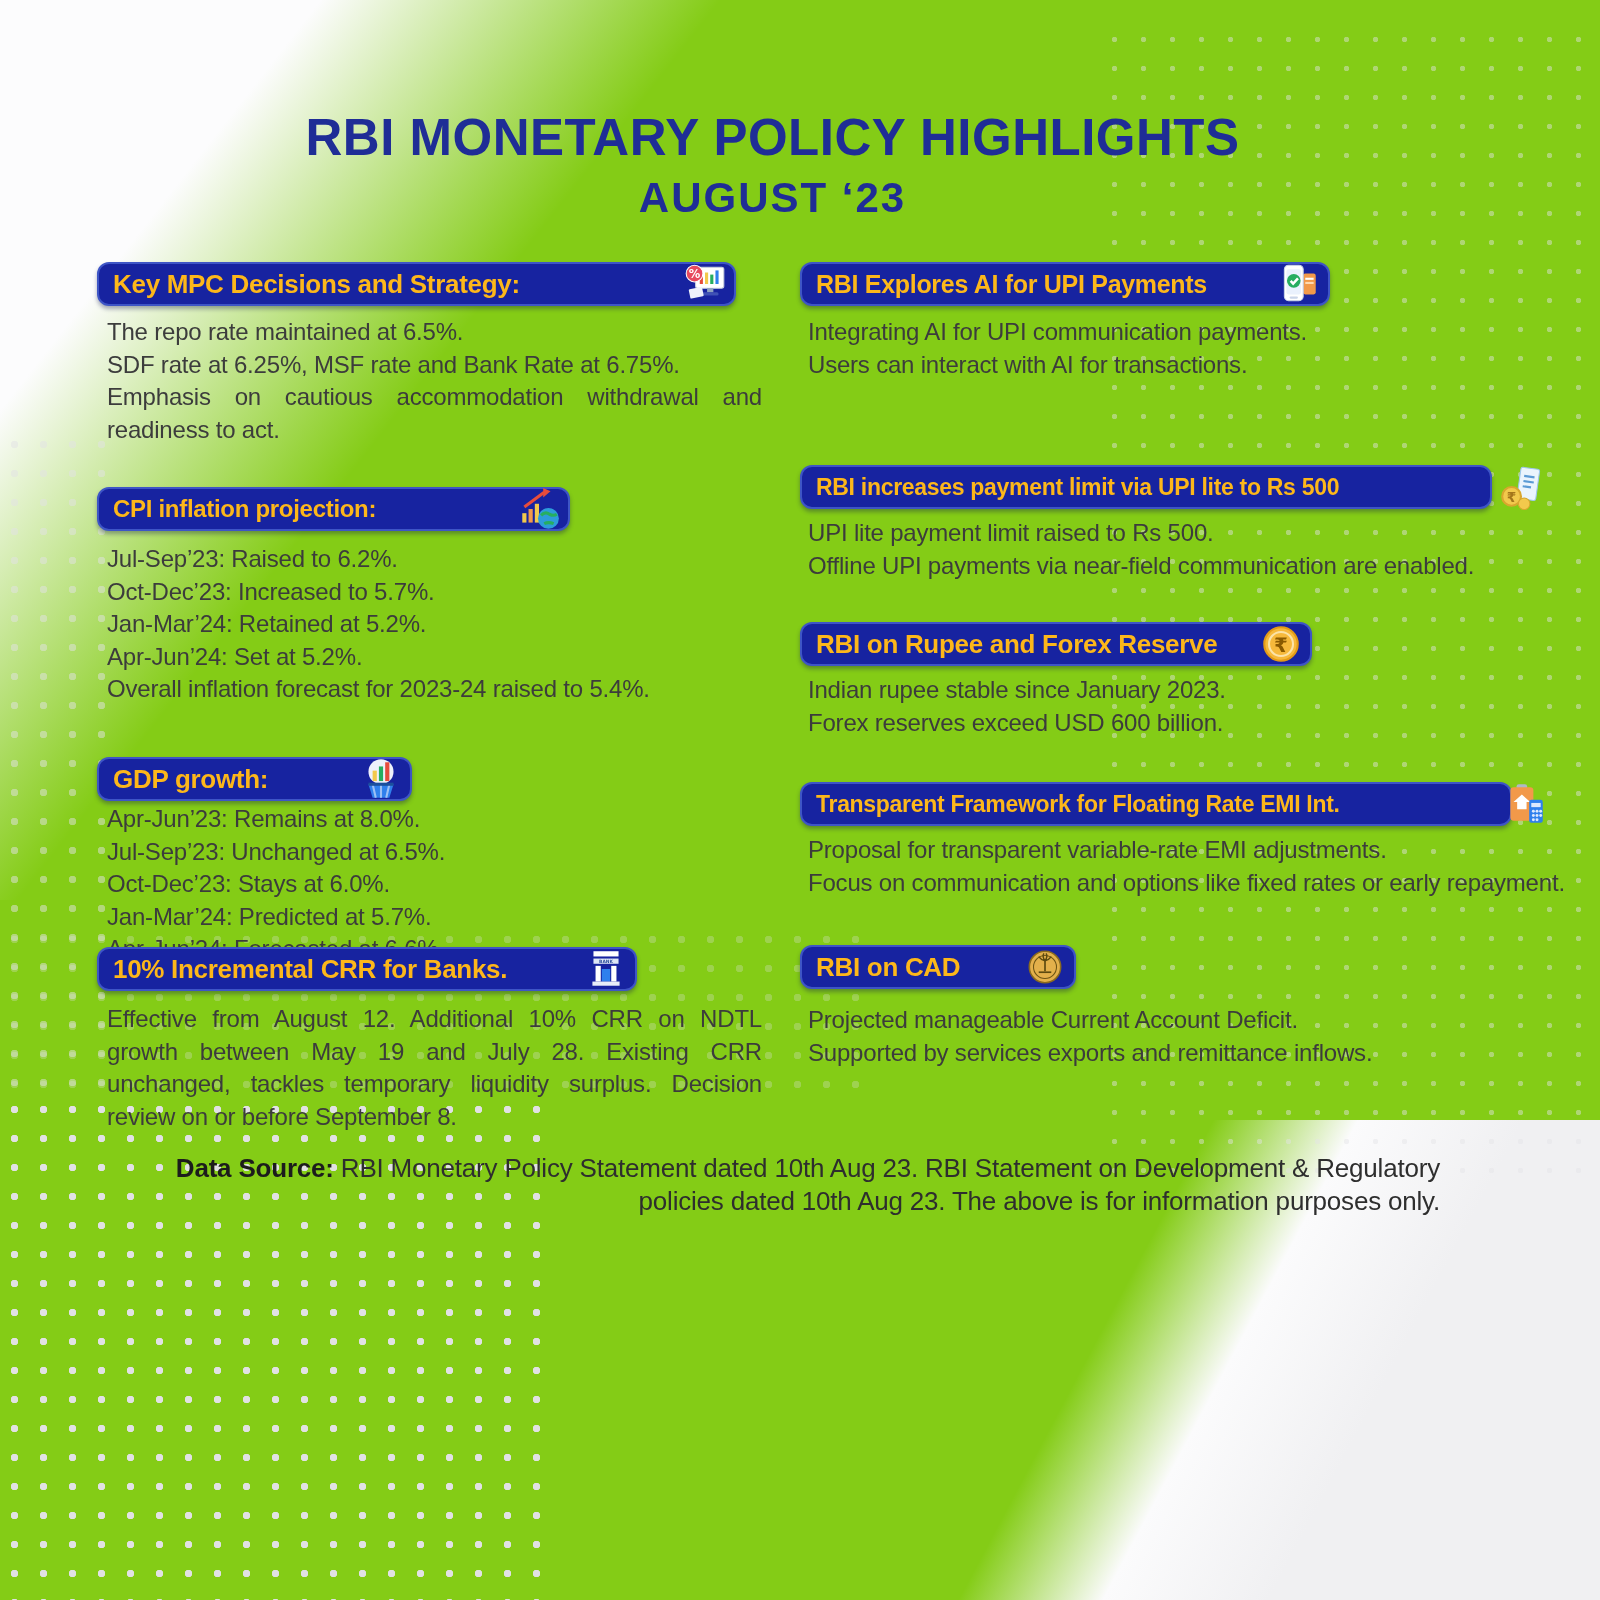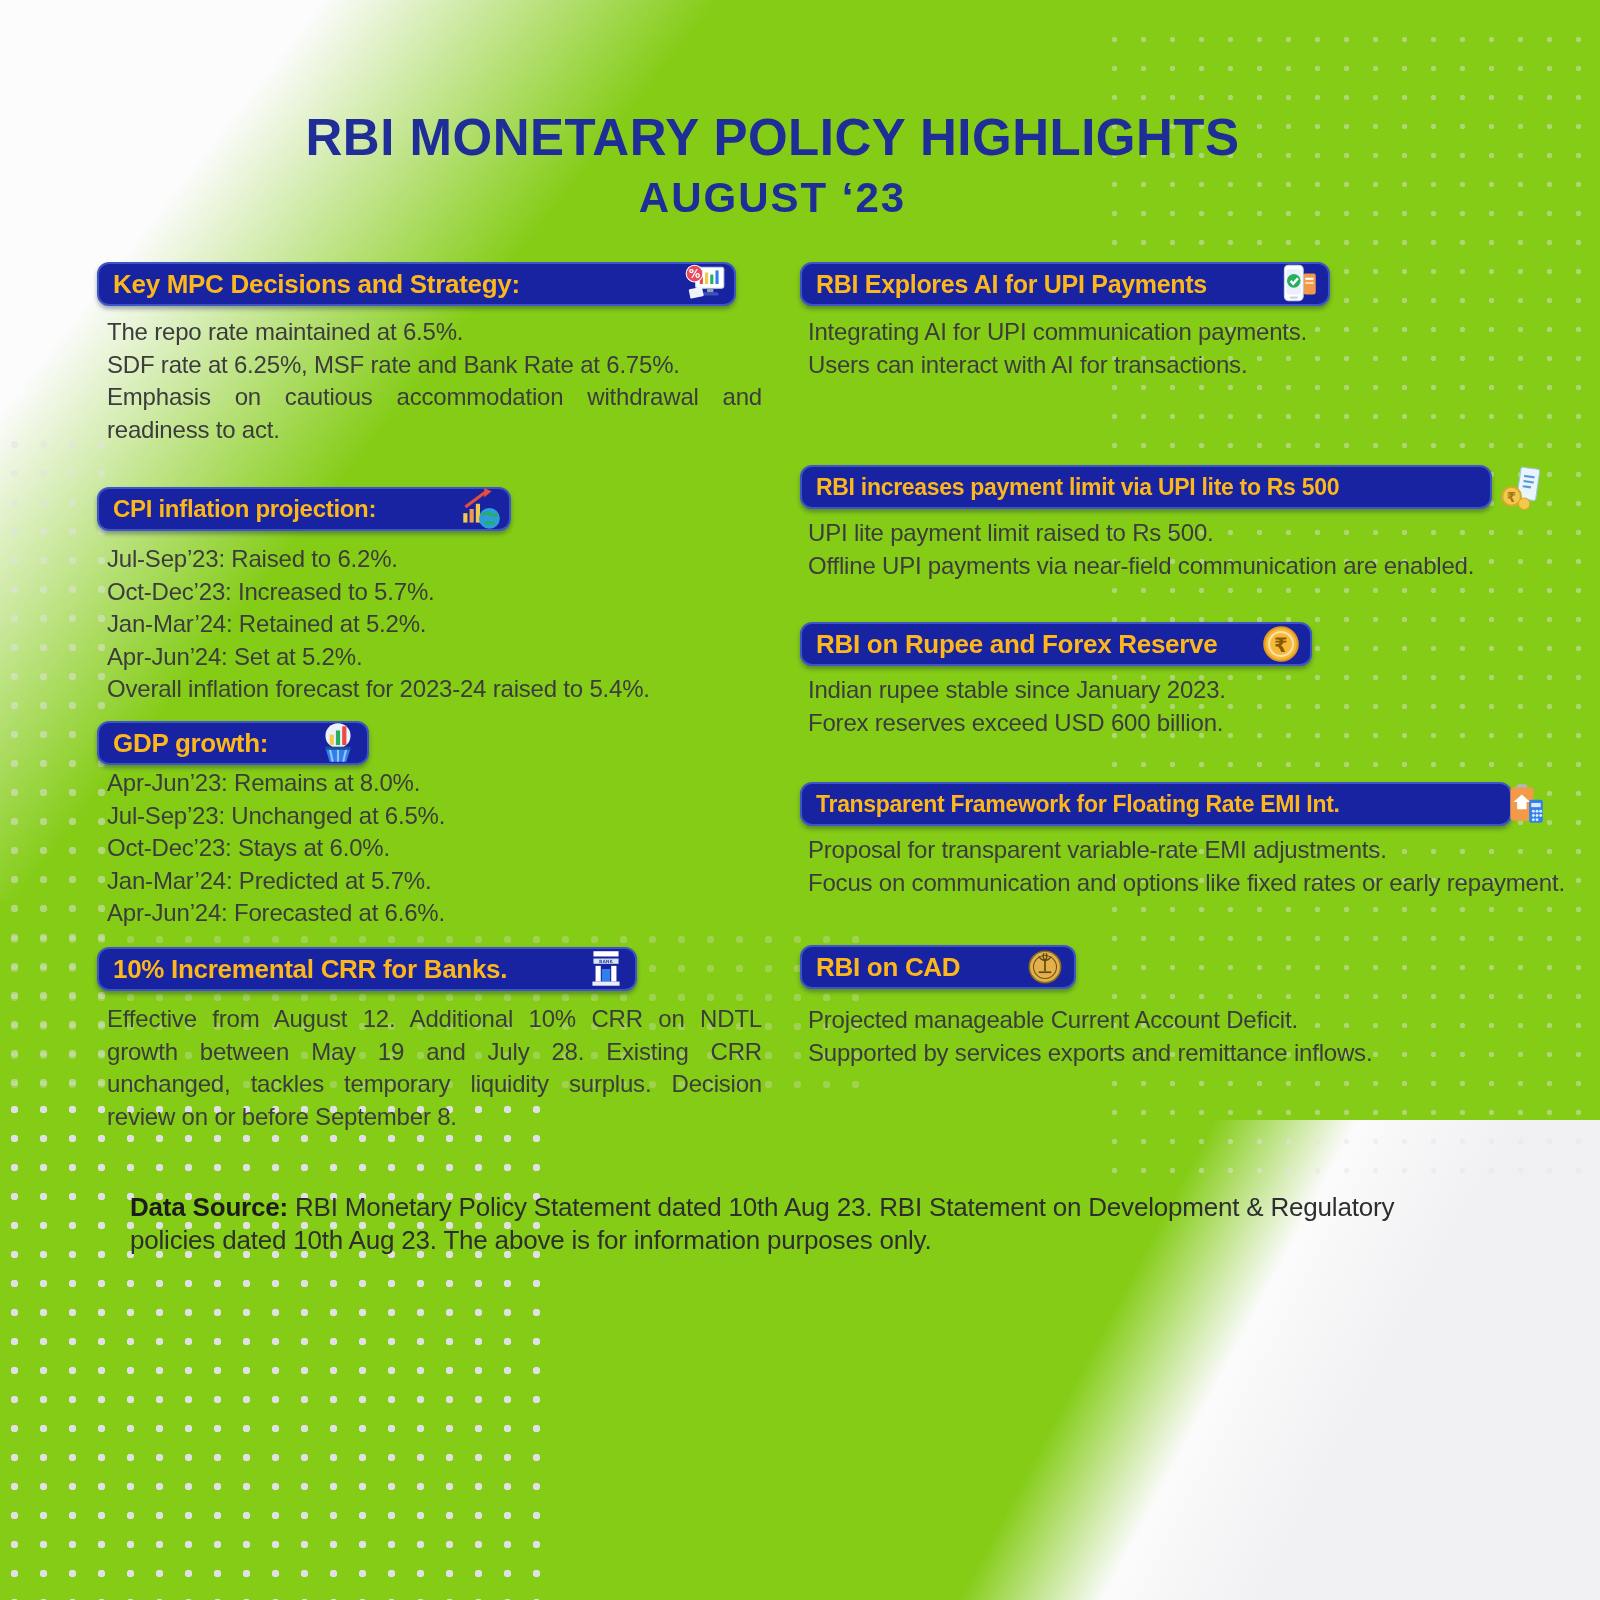--- a/index.html
+++ b/index.html
@@ -56,21 +56,21 @@
 
   .body {
     position:relative; color:#3c3c3c; font-size:24px; line-height:32.6px;
     letter-spacing:-.2px;
   }
   .body-left  { margin-left:10px; width:655px; }
   .body-right { margin-left:8px;  width:758px; }
   .body p { margin:0; text-align:justify; }
 
   .footer {
-    position:absolute; top:1191px; left:130px; width:1310px; text-align:left;
+    position:absolute; top:1152px; left:130px; width:1310px; text-align:right;
     font-size:26px; line-height:33px; color:#2e2e2e; letter-spacing:-.2px;
   }
   .footer .src-label { font-weight:bold; color:#1c1c1c; }
 </style>
 </head>
 <body>
 
 <div class="page">
 
   <div class="bg-diag-tl"></div>
@@ -102,21 +102,21 @@
       </span>
     </div>
     <div class="body body-left" style="margin-top:10px;">
       <div>The repo rate maintained at 6.5%.</div>
       <div>SDF rate at 6.25%, MSF rate and Bank Rate at 6.75%.</div>
       <p>Emphasis on cautious accommodation withdrawal and readiness to act.</p>
     </div>
   </section>
 
   <section class="sec" style="left:97px; top:487px; width:655px;">
-    <div class="pill fs24" style="width:414px;">
+    <div class="pill fs24" style="width:473px;">
       <span class="pill-label">CPI inflation projection:</span>
       <span class="pill-icon">
         <svg viewBox="0 0 44 44">
           <rect x="6" y="26" width="4" height="9" fill="#f2c94c"></rect>
           <rect x="12" y="22" width="4" height="13" fill="#f2994a"></rect>
           <rect x="18" y="17" width="4" height="18" fill="#f2c94c"></rect>
           <path d="M8 20 L27 6" stroke="#e74c3c" stroke-width="3" fill="none"></path>
           <path d="M26 2 L33 5 L26 11 Z" fill="#e74c3c"></path>
           <circle cx="31" cy="31" r="10" fill="#2d9cdb"></circle>
           <path d="M24 28 q4 -4 8 -1 q4 2 7 0" stroke="#27ae60" stroke-width="3" fill="none"></path>
@@ -127,21 +127,21 @@
     <div class="body body-left" style="margin-top:12px;">
       <div>Jul-Sep’23: Raised to 6.2%.</div>
       <div>Oct-Dec’23: Increased to 5.7%.</div>
       <div>Jan-Mar’24: Retained at 5.2%.</div>
       <div>Apr-Jun’24: Set at 5.2%.</div>
       <div>Overall inflation forecast for 2023-24 raised to 5.4%.</div>
     </div>
   </section>
 
   <section class="sec" style="left:97px; top:721px; width:655px;">
-    <div class="pill" style="width:272px;">
+    <div class="pill" style="width:315px;margin-top:36px;">
       <span class="pill-label">GDP growth:</span>
       <span class="pill-icon">
         <svg viewBox="0 0 44 44">
           <circle cx="22" cy="15" r="12" fill="#eef1fb"></circle>
           <rect x="14" y="14" width="4" height="10" fill="#f2c94c"></rect>
           <rect x="20" y="10" width="4" height="14" fill="#27ae60"></rect>
           <rect x="26" y="6" width="4" height="18" fill="#e74c3c"></rect>
           <path d="M10 27 L34 27 L30 40 L14 40 Z" fill="#2f80ed"></path>
           <path d="M14 27 L17 40 M22 27 L22 40 M30 27 L27 40" stroke="#9cc0f5" stroke-width="2"></path>
           <path d="M10 27 L34 27" stroke="#1b4f9c" stroke-width="3"></path>

